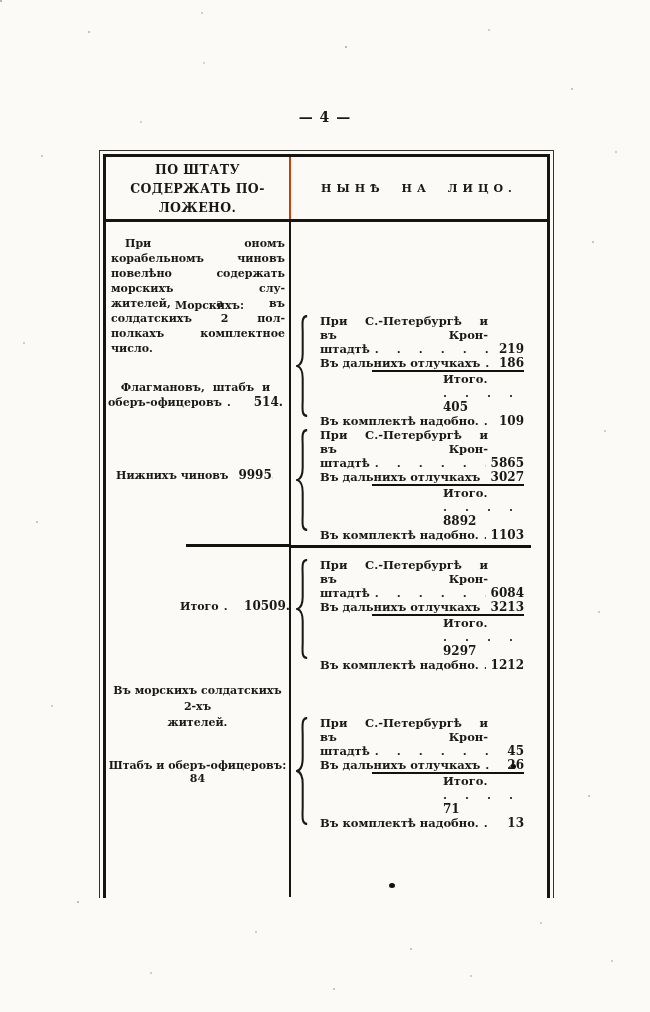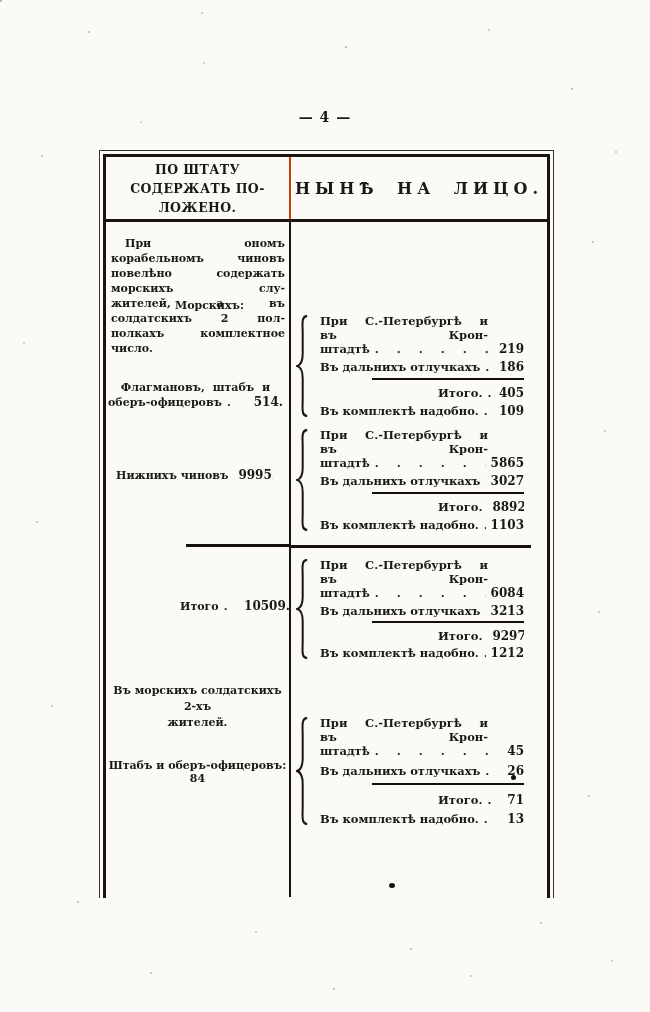--- a/index.html
+++ b/index.html
@@ -50,21 +50,21 @@
   }
 
   .thead { display: flex; height: 65px; border-bottom: 3px solid #181511; }
   .th-left {
     width: 185px; border-right: 2px solid #c2410c;
     display: flex; flex-direction: column; justify-content: center;
     text-align: center; font-size: 12.5px; line-height: 19px; letter-spacing: .4px;
   }
   .th-right {
     flex: 1; display: flex; align-items: center; justify-content: center;
-    font-size: 16px; letter-spacing: 5px; word-spacing: 8px;
+    font-size: 11px; letter-spacing: 5px; word-spacing: 8px;
   }
 
   .tbody { position: relative; height: 675px; font-size: 11px; }
   .col-left {
     position: absolute; left: 0; top: 0; width: 185px; height: 100%;
     border-right: 2px solid #181511;
   }
   .col-right { position: absolute; left: 185px; right: 16px; top: 0; height: 100%; font-size: 11.5px; }
 
   
@@ -103,21 +103,21 @@
 
   .brace { position: absolute; left: 0; top: 1px; height: calc(100% - 2px); width: 13px; }
   .rows {
     position: absolute; left: 24px; right: 0; top: 0; bottom: 0;
     display: flex; flex-direction: column; justify-content: space-between;
   }
   .rrow .l1 {
     text-align: justify; text-align-last: justify;
     padding-right: 36px; line-height: 14px; word-spacing: 3px;
   }
-  .rrow.total .dotrow { padding-left: 118px; }
+  .rrow.total .dotrow { padding-left: 118px; flex-direction: column; }
   .grule-row { position: relative; height: 4px; }
   .grule { border-top: 2.5px solid #14110d; width: 152px; margin-left: auto; }
   .marker {
     position: absolute; right: 8px; top: -8px;
     width: 5px; height: 5px; border-radius: 50%; background: #14110d;
   }
   .stray-dot {
     position: absolute; left: 98px; top: 661px;
     width: 6px; height: 5px; border-radius: 50%; background: #14110d;
   }

